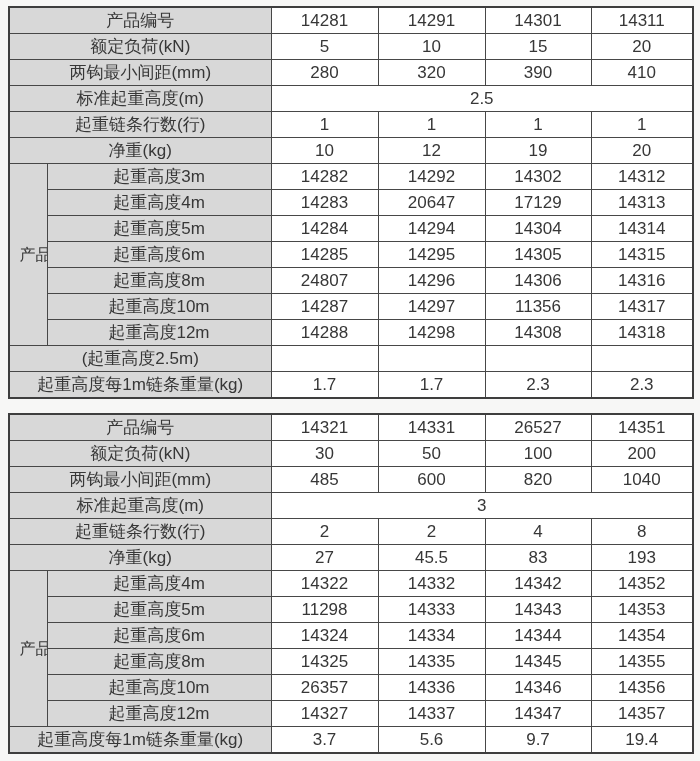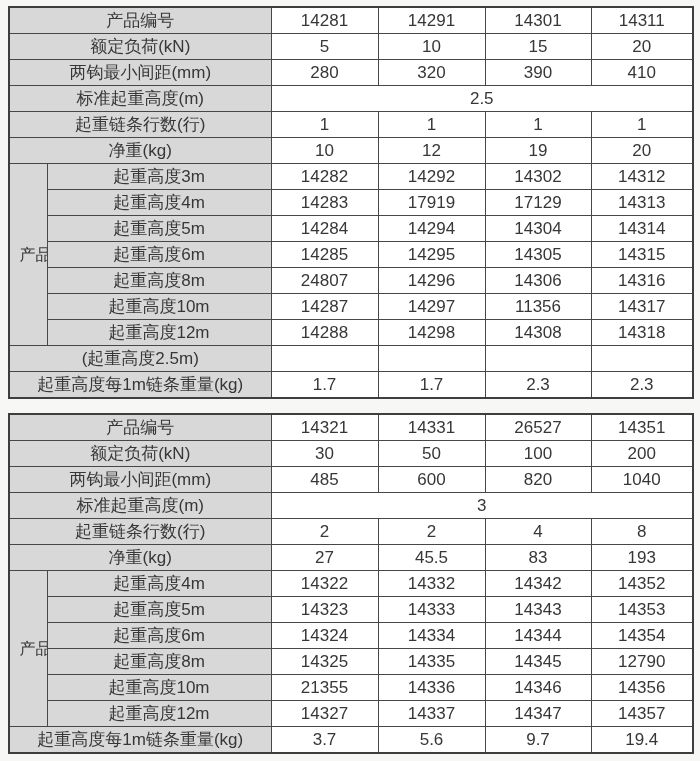--- a/index.html
+++ b/index.html
@@ -112,21 +112,21 @@
         <td class="grp" rowspan="7"><span class="vtext">产品编号</span></td>
         <td class="lbl">起重高度3m</td>
         <td class="val">14282</td>
         <td class="val">14292</td>
         <td class="val">14302</td>
         <td class="val">14312</td>
       </tr>
       <tr>
         <td class="lbl">起重高度4m</td>
         <td class="val">14283</td>
-        <td class="val">17919</td>
+        <td class="val">20647</td>
         <td class="val">17129</td>
         <td class="val">14313</td>
       </tr>
       <tr>
         <td class="lbl">起重高度5m</td>
         <td class="val">14284</td>
         <td class="val">14294</td>
         <td class="val">14304</td>
         <td class="val">14314</td>
       </tr>
@@ -227,42 +227,42 @@
       <tr>
         <td class="grp" rowspan="6"><span class="vtext">产品编号</span></td>
         <td class="lbl">起重高度4m</td>
         <td class="val">14322</td>
         <td class="val">14332</td>
         <td class="val">14342</td>
         <td class="val">14352</td>
       </tr>
       <tr>
         <td class="lbl">起重高度5m</td>
-        <td class="val">14323</td>
+        <td class="val">11298</td>
         <td class="val">14333</td>
         <td class="val">14343</td>
         <td class="val">14353</td>
       </tr>
       <tr>
         <td class="lbl">起重高度6m</td>
         <td class="val">14324</td>
         <td class="val">14334</td>
         <td class="val">14344</td>
         <td class="val">14354</td>
       </tr>
       <tr>
         <td class="lbl">起重高度8m</td>
         <td class="val">14325</td>
         <td class="val">14335</td>
         <td class="val">14345</td>
-        <td class="val">12790</td>
+        <td class="val">14355</td>
       </tr>
       <tr>
         <td class="lbl">起重高度10m</td>
-        <td class="val">21355</td>
+        <td class="val">26357</td>
         <td class="val">14336</td>
         <td class="val">14346</td>
         <td class="val">14356</td>
       </tr>
       <tr>
         <td class="lbl">起重高度12m</td>
         <td class="val">14327</td>
         <td class="val">14337</td>
         <td class="val">14347</td>
         <td class="val">14357</td>

